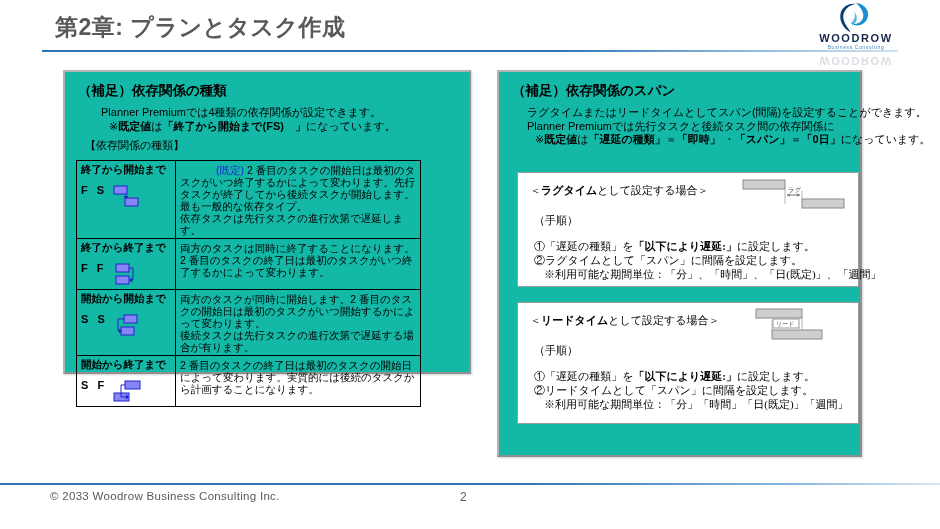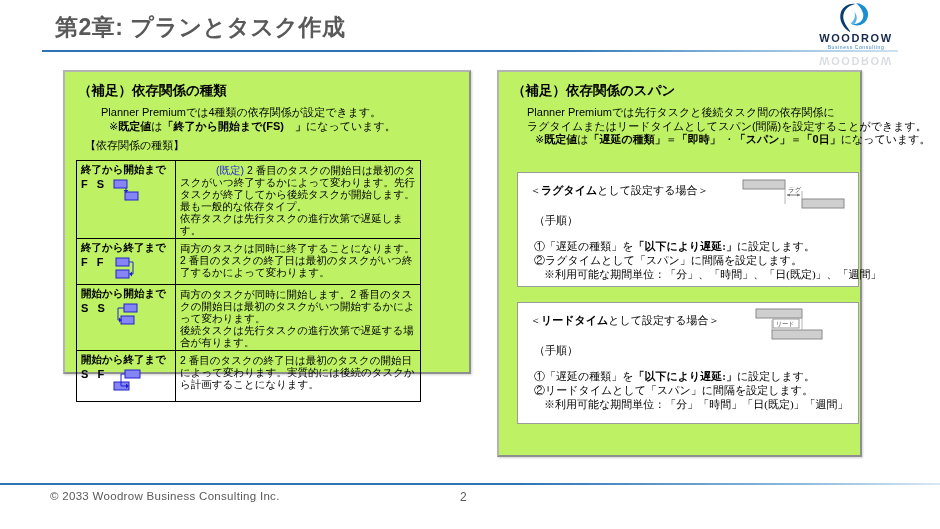--- a/index.html
+++ b/index.html
@@ -20,42 +20,42 @@
   .logo{position:absolute;right:36px;top:3px;width:96px;text-align:center;}
   .logo-swirl{display:block;margin:0 auto;}
   .logo-name{font-size:11px;font-weight:bold;color:#16294d;letter-spacing:1.6px;line-height:1;}
   .logo-sub{font-size:5px;color:#3f87c0;letter-spacing:.6px;line-height:1.4;}
   .logo-reflection{
     position:absolute;right:36px;top:55px;width:96px;text-align:center;
     transform:scaleY(-1);opacity:.16;filter:blur(.2px);
   }
   
   .panel{
-    position:absolute;background:#bef264;border:2px solid #b3b3b3;
+    position:absolute;background:#14b8a6;border:2px solid #b3b3b3;
     border-right-color:#8f8f8f;border-bottom-color:#8f8f8f;
     box-shadow:1px 1px 2px rgba(0,0,0,.18);
   }
   .panel-left{left:63px;top:70px;width:404px;height:300px;}
   .panel-right{left:497px;top:70px;width:361px;height:383px;}
   .panel-title{position:absolute;left:13px;top:10px;font-size:13.5px;font-weight:bold;}
   .intro{position:absolute;font-size:11px;line-height:13.5px;white-space:nowrap;}
   .panel-left .intro{left:36px;top:34px;}
   .panel-right .intro{left:28px;top:34px;}
   .list-heading{position:absolute;left:20px;top:66px;font-size:11px;}
   .panel-right .list-heading{top:100px;font-weight:bold;}
   
   .dep-table{
     position:absolute;left:11px;top:88px;width:344px;
     display:grid;grid-template-columns:99px 1fr;
     border-top:1px solid #000;border-left:1px solid #000;
     font-size:10.5px;
   }
   .dep-cell{border-right:1px solid #000;border-bottom:1px solid #000;padding:2px 4px;}
   .dep-label{font-weight:bold;font-size:10.5px;white-space:nowrap;}
-  .dep-code-row{display:flex;align-items:flex-start;margin-top:1px;}
+  .dep-code-row{display:flex;align-items:flex-start;margin-top:7px;}
   .dep-code{font-weight:bold;letter-spacing:3px;font-size:11px;}
   .dep-icon{margin-left:6px;margin-top:0;}
   .dep-desc{line-height:12px;white-space:pre-line;padding-top:3px;}
   .r1{min-height:44px;} .r2{min-height:40px;} .r3{min-height:33px;} .r4{min-height:45px;}
   
   .span-box{
     position:absolute;left:18px;width:340px;border:1px solid #9c9c9c;background:#fff;
     font-size:11px;
     font-family:Liberation Serif, serif;
   }
@@ -159,22 +159,22 @@
         </svg>
       </div>
     </div>
     <div class="dep-cell dep-desc r4"><span>2 番目のタスクの終了日は最初のタスクの開始日によって変わります。実質的には後続のタスクから計画することになります。</span></div>
   </div>
 </div>
 
 <div class="panel panel-right">
   <div class="panel-title">（補足）依存関係のスパン</div>
   <div class="intro">
+    <div>ラグタイムまたはリードタイムとしてスパン(間隔)を設定することができます。</div>
     <div>Planner Premiumでは先行タスクと後続タスク間の依存関係に</div>
-    <div>ラグタイムまたはリードタイムとしてスパン(間隔)を設定することができます。</div>
     <div style="padding-left:8px"><span>※</span><span class="b">既定値</span><span>は</span><span class="b">「遅延の種類」</span><span>＝</span><span class="b">「即時」</span><span> ・</span><span class="b">「スパン」</span><span>＝</span><span class="b">「0日」</span><span>になっています。</span></div>
   </div>
   <div class="list-heading">【スパンの使い方】</div>
 
   <div class="span-box lag-box">
     <div class="span-box-title"><span>＜</span><span class="b">ラグタイム</span><span>として設定する場合＞</span></div>
     <svg class="span-diagram" width="104" height="36" viewBox="0 0 104 36">
       <rect x="1" y="3" width="42" height="9" fill="#cfcfcf" stroke="#8a8a8a"></rect>
       <rect x="60" y="22" width="42" height="9" fill="#cfcfcf" stroke="#8a8a8a"></rect>
       <path d="M43 12 V27 M60 14 V22" stroke="#b5b5b5" fill="none"></path>

